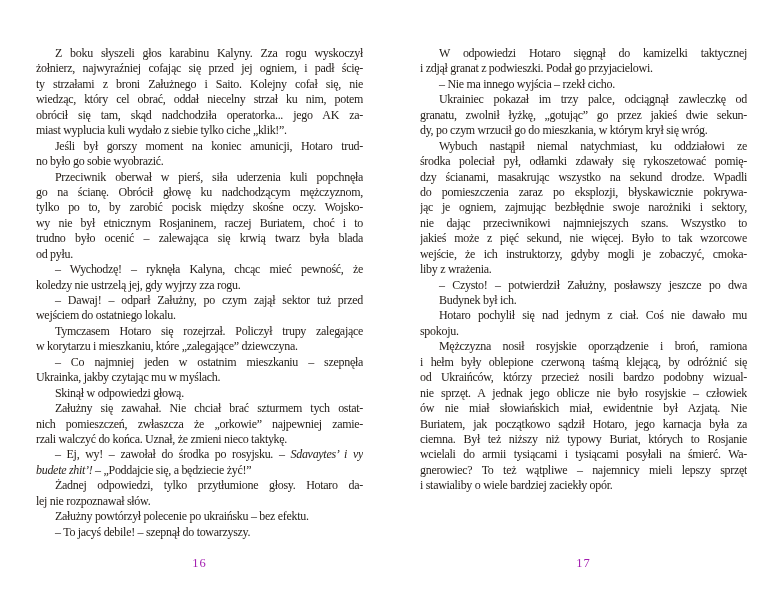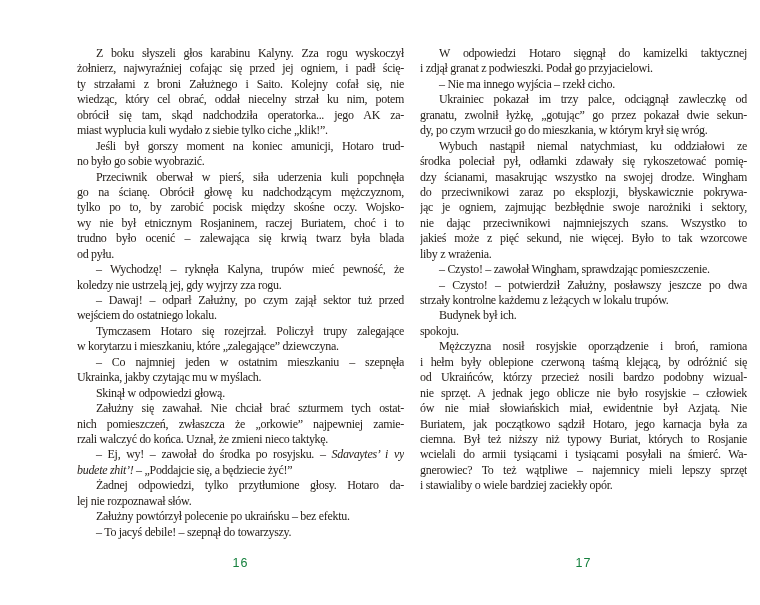--- a/index.html
+++ b/index.html
@@ -5,21 +5,21 @@
   * { margin: 0; padding: 0; box-sizing: border-box; }
   html, body { width: 760px; height: 605px; }
   body {
     background: #ffffff;
     overflow: hidden;
     font-family: "Liberation Serif", "DejaVu Serif", serif;
     color: #26201b;
   }
   .spread { position: relative; width: 760px; height: 605px; }
   .page { position: absolute; top: 0; width: 380px; height: 605px; }
-  .page-left  { left: 0; margin-left: 41px; }
+  .page-left  { left: 0; }
   .page-right { left: 400px; }
   .page-text {
     position: absolute;
     top: 46px;
     width: 327px;
     font-size: 12px;
     line-height: 15.45px;
     letter-spacing: -0.3px;
   }
   .page-left  .page-text { left: 36px; }
@@ -32,23 +32,23 @@
     white-space: normal;
   }
   .line.lastline  { text-align-last: left; }
   .line.firstline { text-indent: 19px; }
   em { font-style: italic; }
   .page-number {
     position: absolute;
     top: 556px;
     width: 327px;
     text-align: center;
-    font-family: Liberation Sans, sans-serif;
+    font-family: Liberation Serif, serif;
     font-size: 12.5px;
-    color: #15803d;
+    color: #a21caf;
     letter-spacing: 1px;
   }
   .page-left  .page-number { left: 36px; }
   .page-right .page-number { left: 20px; }
 </style>
 </head>
 <body>
 
 <div class="spread">
   <div class="page page-left">
@@ -67,21 +67,21 @@
         </div>
         <div class="paragraph">
           <div class="line firstline">Przeciwnik oberwał w pierś, siła uderzenia kuli popchnęła</div>
           <div class="line">go na ścianę. Obrócił głowę ku nadchodzącym mężczyznom,</div>
           <div class="line">tylko po to, by zarobić pocisk między skośne oczy. Wojsko-</div>
           <div class="line">wy nie był etnicznym Rosjaninem, raczej Buriatem, choć i to</div>
           <div class="line">trudno było ocenić – zalewająca się krwią twarz była blada</div>
           <div class="line lastline">od pyłu.</div>
         </div>
         <div class="paragraph">
-          <div class="line firstline">– Wychodzę! – ryknęła Kalyna, trupów mieć pewność, że</div>
+          <div class="line firstline">– Wychodzę! – ryknęła Kalyna, chcąc mieć pewność, że</div>
           <div class="line lastline">koledzy nie ustrzelą jej, gdy wyjrzy zza rogu.</div>
         </div>
         <div class="paragraph">
           <div class="line firstline">– Dawaj! – odparł Załużny, po czym zajął sektor tuż przed</div>
           <div class="line lastline">wejściem do ostatniego lokalu.</div>
         </div>
         <div class="paragraph">
           <div class="line firstline">Tymczasem Hotaro się rozejrzał. Policzył trupy zalegające</div>
           <div class="line lastline">w korytarzu i mieszkaniu, które „zalegające” dziewczyna.</div>
         </div>
@@ -118,44 +118,42 @@
     <div class="page-text">
         <div class="paragraph">
           <div class="line firstline">W odpowiedzi Hotaro sięgnął do kamizelki taktycznej</div>
           <div class="line lastline">i zdjął granat z podwieszki. Podał go przyjacielowi.</div>
         </div>
         <div class="paragraph">
           <div class="line firstline lastline">– Nie ma innego wyjścia – rzekł cicho.</div>
         </div>
         <div class="paragraph">
           <div class="line firstline">Ukrainiec pokazał im trzy palce, odciągnął zawleczkę od</div>
-          <div class="line">granatu, zwolnił łyżkę, „gotując” go przez pokazał dwie sekun-</div>
+          <div class="line">granatu, zwolnił łyżkę, „gotując” go przez jakieś dwie sekun-</div>
           <div class="line lastline">dy, po czym wrzucił go do mieszkania, w którym krył się wróg.</div>
         </div>
         <div class="paragraph">
           <div class="line firstline">Wybuch nastąpił niemal natychmiast, ku oddziałowi ze</div>
           <div class="line">środka poleciał pył, odłamki zdawały się rykoszetować pomię-</div>
-          <div class="line">dzy ścianami, masakrując wszystko na swojej drodze. Wingham</div>
-          <div class="line">do przeciwnikowi zaraz po eksplozji, błyskawicznie pokrywa-</div>
+          <div class="line">dzy ścianami, masakrując wszystko na sekund drodze. Wpadli</div>
+          <div class="line">do pomieszczenia zaraz po eksplozji, błyskawicznie pokrywa-</div>
           <div class="line">jąc je ogniem, zajmując bezbłędnie swoje narożniki i sektory,</div>
           <div class="line">nie dając przeciwnikowi najmniejszych szans. Wszystko to</div>
           <div class="line">jakieś może z pięć sekund, nie więcej. Było to tak wzorcowe</div>
+          <div class="line">wejście, że ich instruktorzy, gdyby mogli je zobaczyć, cmoka-</div>
           <div class="line lastline">liby z wrażenia.</div>
         </div>
         <div class="paragraph">
-          <div class="line firstline lastline">– Czysto! – zawołał Wingham, sprawdzając pomieszczenie.</div>
-        </div>
-        <div class="paragraph">
           <div class="line firstline">– Czysto! – potwierdził Załużny, posławszy jeszcze po dwa</div>
-          <div class="line lastline">strzały kontrolne każdemu z leżących w lokalu trupów.</div>
         </div>
         <div class="paragraph">
           <div class="line firstline lastline">Budynek był ich.</div>
         </div>
         <div class="paragraph">
+          <div class="line firstline">Hotaro pochylił się nad jednym z ciał. Coś nie dawało mu</div>
           <div class="line lastline">spokoju.</div>
         </div>
         <div class="paragraph">
           <div class="line firstline">Mężczyzna nosił rosyjskie oporządzenie i broń, ramiona</div>
           <div class="line">i hełm były oblepione czerwoną taśmą klejącą, by odróżnić się</div>
           <div class="line">od Ukraińców, którzy przecież nosili bardzo podobny wizual-</div>
           <div class="line">nie sprzęt. A jednak jego oblicze nie było rosyjskie – człowiek</div>
           <div class="line">ów nie miał słowiańskich miał, ewidentnie był Azjatą. Nie</div>
           <div class="line">Buriatem, jak początkowo sądził Hotaro, jego karnacja była za</div>
           <div class="line">ciemna. Był też niższy niż typowy Buriat, których to Rosjanie</div>

